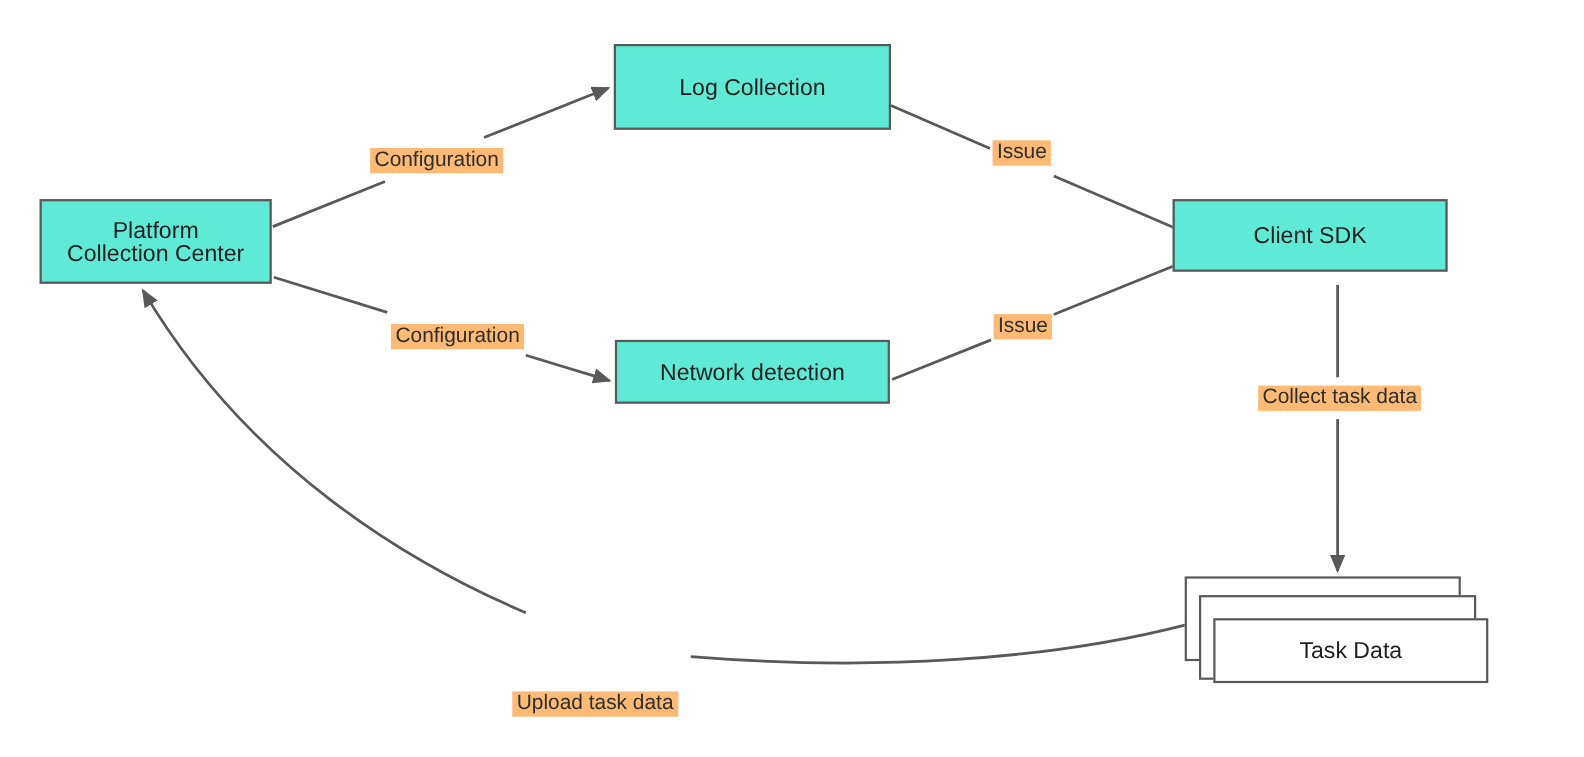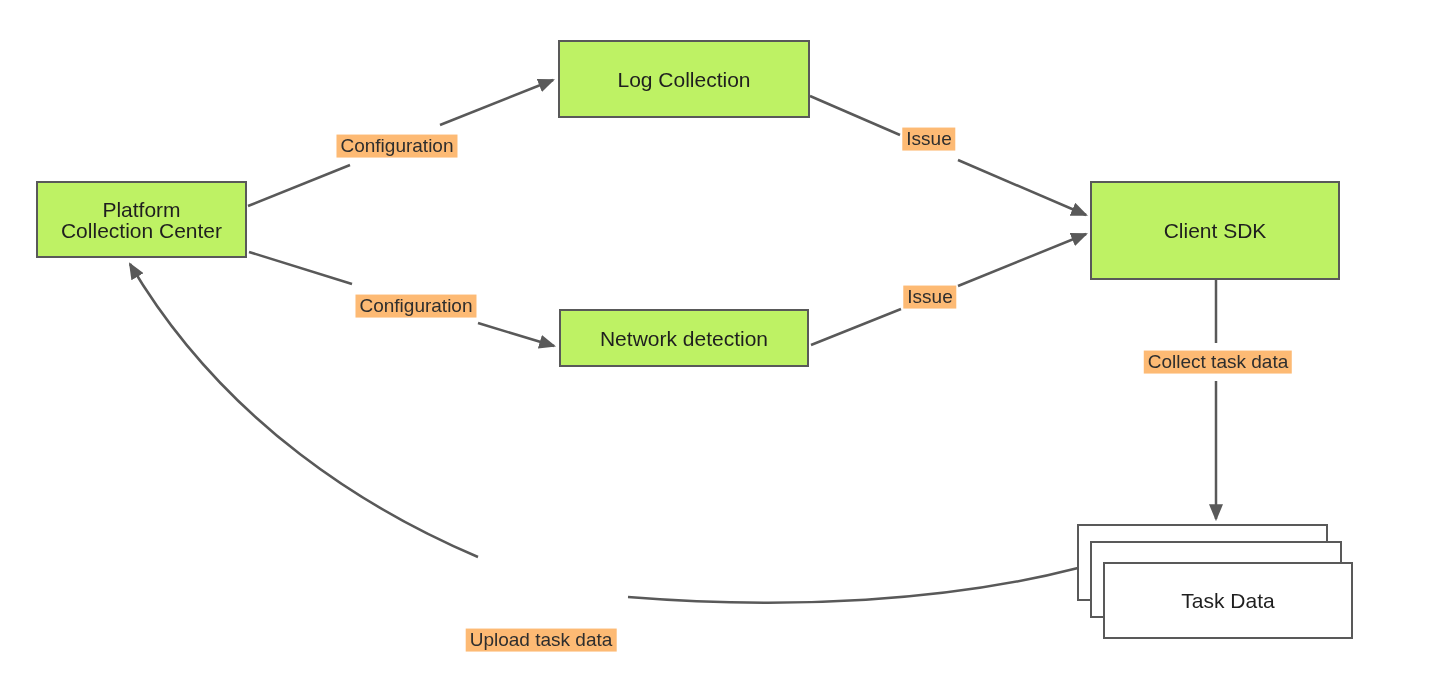--- a/index.html
+++ b/index.html
@@ -24,47 +24,47 @@
   }
   .edge {
     stroke: #595959;
     stroke-width: 2.5;
     fill: none;
     stroke-linecap: butt;
   }
   .node {
     position: absolute;
     box-sizing: border-box;
-    background: #bef264;
+    background: #5eead4;
     border: 2.5px solid #595959;
     display: flex;
     align-items: center;
     justify-content: center;
     font-size: 21px;
     color: #1f1f1f;
     text-align: center;
     line-height: 1;
   }
   .node-platform {
     left: 36px; top: 181px; width: 211px; height: 77px;
     flex-direction: column;
   }
   .node-log { left: 558px; top: 40px; width: 252px; height: 78px; }
   .node-network { left: 559px; top: 309px; width: 250px; height: 58px; }
-  .node-client { left: 1090px; top: 181px; width: 250px; height: 99px; }
+  .node-client { left: 1066px; top: 181px; width: 250px; height: 66px; }
   .stack-box {
     position: absolute;
     box-sizing: border-box;
     background: #ffffff;
     border: 2.5px solid #595959;
   }
   .stack-back { left: 1077px; top: 524px; width: 251px; height: 77px; }
   .stack-mid { left: 1090px; top: 541px; width: 252px; height: 77px; }
   .stack-front {
-    left: 1103px; top: 562px; width: 250px; height: 77px;
+    left: 1103px; top: 562px; width: 250px; height: 59px;
     display: flex;
     align-items: center;
     justify-content: center;
     font-size: 21px;
     color: #1f1f1f;
   }
   .edge-label {
     position: absolute;
     transform: translate(-50%, -50%);
     font-size: 19px;

